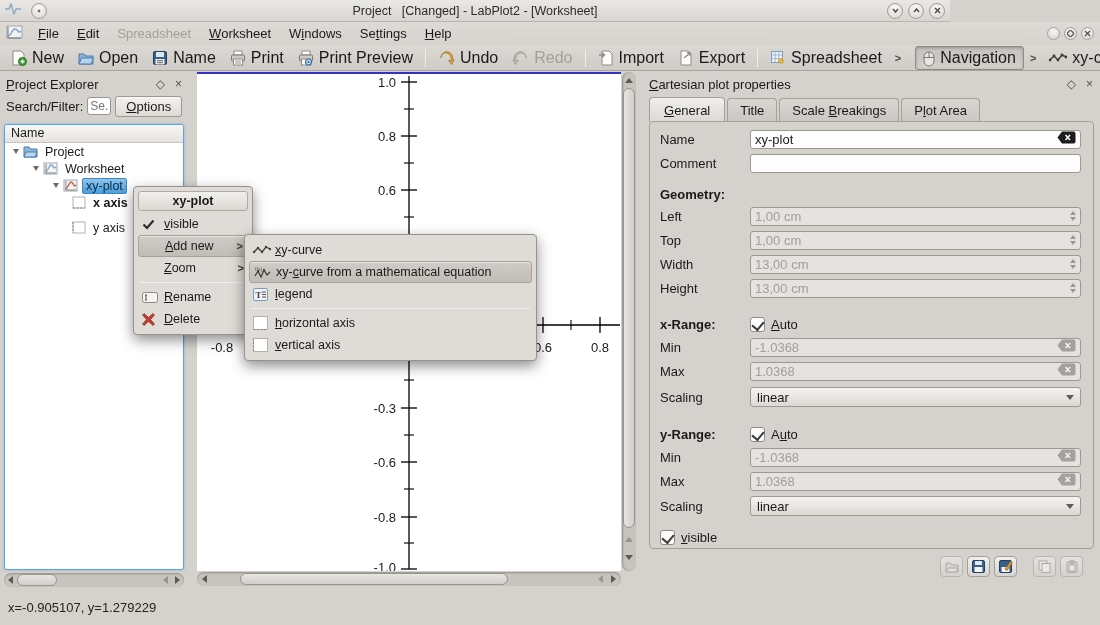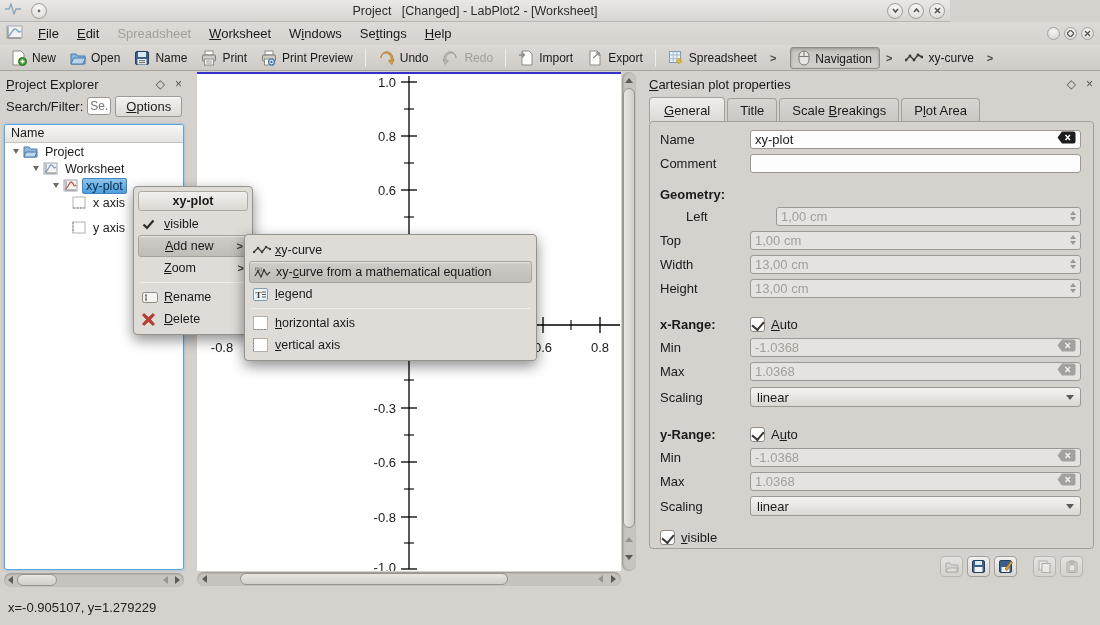--- a/index.html
+++ b/index.html
@@ -27,21 +27,21 @@
   u { text-decoration:underline; }
   #menubar .mdi-btns { margin-left:auto; display:flex; align-items:center; }
   .mdi-btn { width:13px; height:13px; border-radius:50%; border:1px solid #a5a19b;
     background:radial-gradient(circle at 50% 30%, #f7f6f4, #d5d2ce); margin-left:4px;
     display:flex; align-items:center; justify-content:center; font-size:8px; color:#55524e; }
 
   
   #toolbar { position:absolute; left:0; top:45px; width:1100px; height:26px;
     background:linear-gradient(#dcd9d5,#cfccc7); border-bottom:1px solid #a8a49e;
     display:flex; align-items:center; padding:0 4px; }
-  .tbtn { display:flex; align-items:center; gap:5px; padding:2px 7px; border-radius:3px; font-size:12px; white-space:nowrap; }
+  .tbtn { display:flex; align-items:center; gap:5px; padding:2px 7px; border-radius:3px; font-size:16px; white-space:nowrap; }
   .tbtn.disabled { color:#a39f99; }
   .tbtn.pressed { border:1px solid #8f8b85; background:linear-gradient(#c6c2bd,#d3d0cb);
     box-shadow:inset 0 1px 3px rgba(0,0,0,0.25); }
   .tsep { width:1px; height:18px; background:#b3afa9; border-right:1px solid #efedea; margin:0 5px; }
   .text-arrow { font-size:11px; font-weight:bold; color:#4a4743; padding:0 6px; }
   .tbtn svg, .menu-icon svg { display:block; }
 
   
   .dock-title { display:flex; align-items:center; font-size:13px; padding:0 4px; height:20px; }
   .dock-title .glyphs { margin-left:auto; display:flex; gap:10px; color:#55524e; font-size:12px; }
@@ -370,21 +370,21 @@
         <span class="expander">
             <span class="tri-down-s"></span>
           </span>
         <span class="tree-icon"><svg width="15" height="13" viewBox="0 0 15 13">
               <rect x="1" y="1" width="13" height="11" fill="#f4f3f1" stroke="#9aa7b5"></rect>
               <path d="M2 10 C5 10 6 3 8 3 C11 3 10 9 13 6" fill="none" stroke="#c05a4a" stroke-width="1.3"></path>
               <path d="M3 11 L3 2 M3 11 L13 11" stroke="#8a8782"></path>
             </svg></span>
         <span class="tree-label selected">xy-plot</span>
       </div>
-      <div class="tree-row" style="padding-left:66px;">
+      <div class="tree-row" style="padding-left:66px;font-weight:bold;">
         <span class="tree-icon"><svg width="15" height="13" viewBox="0 0 15 13">
               <rect x="2" y="1" width="12" height="11" fill="#fff" stroke="#b5b1ab"></rect>
               <path d="M2 12 h12" stroke="#8a8782" stroke-dasharray="2 1.5"></path>
             </svg></span>
         <span class="tree-label">x axis</span>
       </div>
       <div class="tree-row" style="padding-left:66px;margin-top:8px;">
         <span class="tree-icon"><svg width="15" height="13" viewBox="0 0 15 13">
               <rect x="2" y="1" width="12" height="11" fill="#fff" stroke="#b5b1ab"></rect>
               <path d="M2 1 v11" stroke="#8a8782" stroke-dasharray="2 1.5"></path>
@@ -520,21 +520,21 @@
       </div>
       <div class="prow" style="top:31px;">
         <span class="plabel">Comment</span>
         <span class="field">
           <input value="" style="">
         </span>
       </div>
       <div class="prow" style="top:62px;">
         <span class="plabel bold" style="width:auto;">Geometry:</span>
       </div>
-      <div class="prow" style="top:84px;margin-left:26px;">
+      <div class="prow" style="top:84px;">
         <span class="plabel">Left</span>
         <span class="field disabled">
           <input disabled="" value="1,00 cm" style="">
           <span class="spin">
               <span class="tri-u"></span>
               <span class="tri-d"></span>
             </span>
         </span>
       </div>
       <div class="prow" style="top:108px;">

